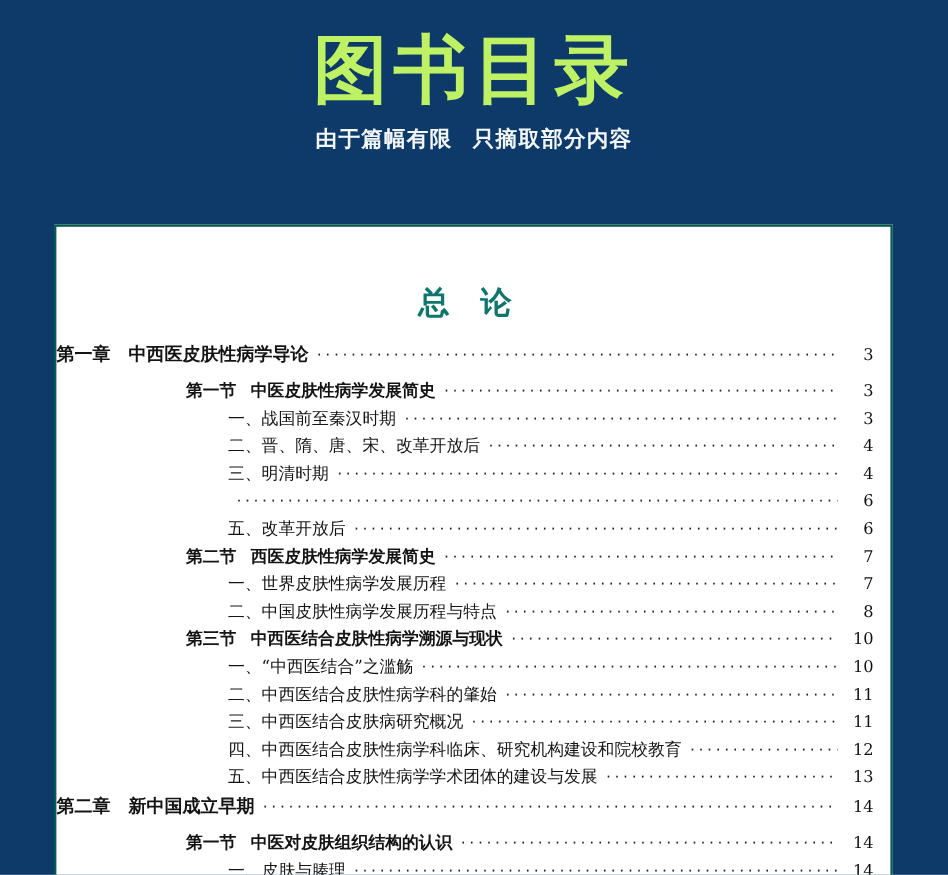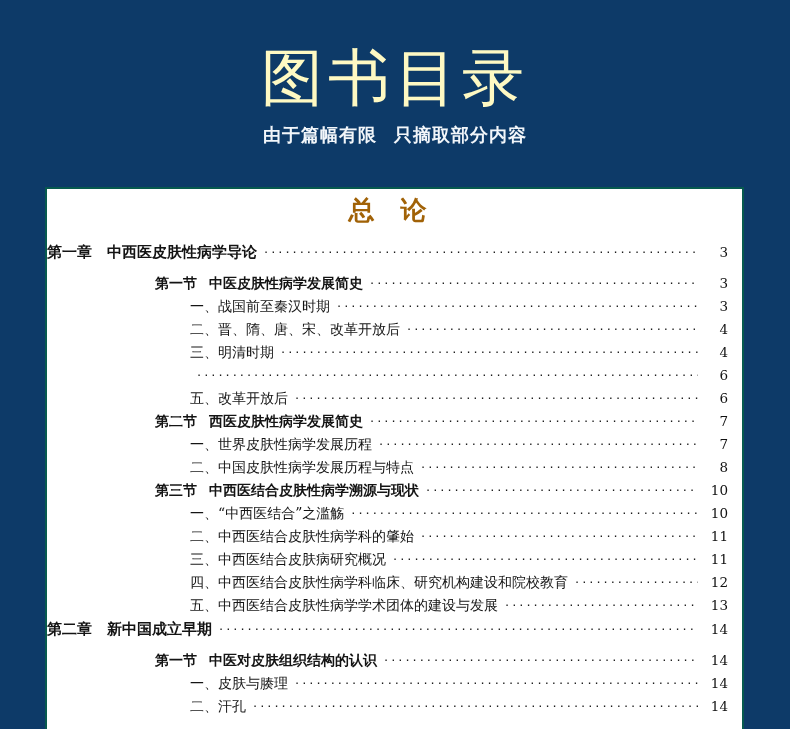--- a/index.html
+++ b/index.html
@@ -13,26 +13,25 @@
     overflow: hidden;
   }
   body {
     position: relative;
     background: var(--navy);
     font-family: "Liberation Sans", sans-serif;
   }
   
   .banner { text-align: center; padding-top: 22px; }
   .banner-title {
-    color: #fef9c3;
+    color: #bef264;
     font-size: 62px;
-    font-weight: 400;
+    font-weight: 700;
     letter-spacing: 5px;
     line-height: 1.18;
-    margin-top: 19px;
   }
   .banner-subtitle {
     color: #f2f6fa;
     font-size: 18px;
     font-weight: 600;
     margin-top: 9px;
     letter-spacing: 1px;
     word-spacing: 11px;
   }
   
@@ -42,22 +41,23 @@
     width: 699px; height: 590px;
     background: #ffffff;
     border: 2px solid var(--teal);
     padding: 6px 14px 0 0;
   }
   .page-title {
     text-align: center;
     font-size: 26px;
     font-weight: 700;
     line-height: 30px;
-    color: #a16207;
-    font-family: "DejaVu Sans", sans-serif;
+    color: #0f766e;
+    font-family: "DejaVu Sans", sans-serif;
+    margin-top: 43px;
   }
   .toc { margin-top: 16px; }
   .row {
     display: flex;
     align-items: baseline;
     height: 23px;
     line-height: 23px;
     color: var(--ink);
     white-space: nowrap;
   }

